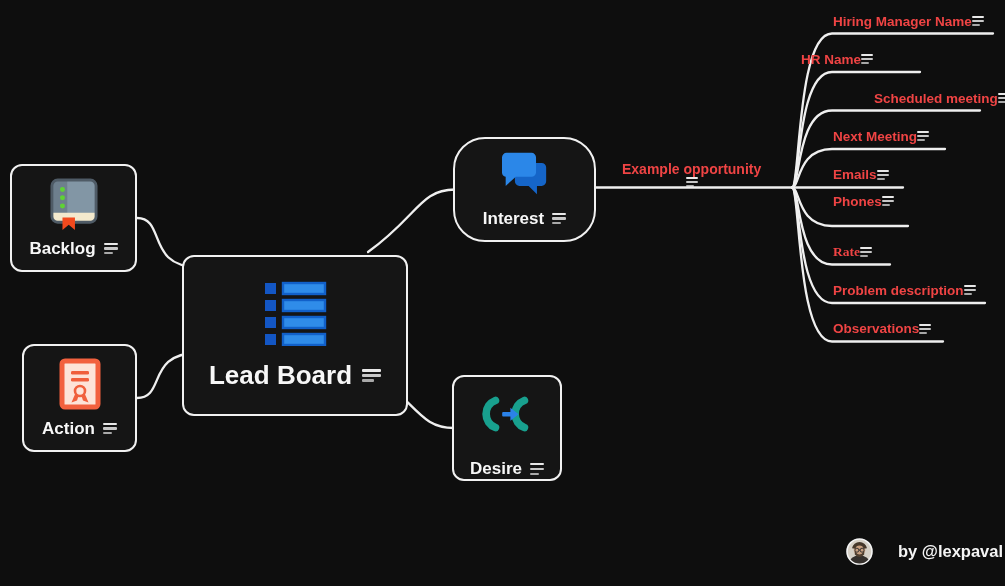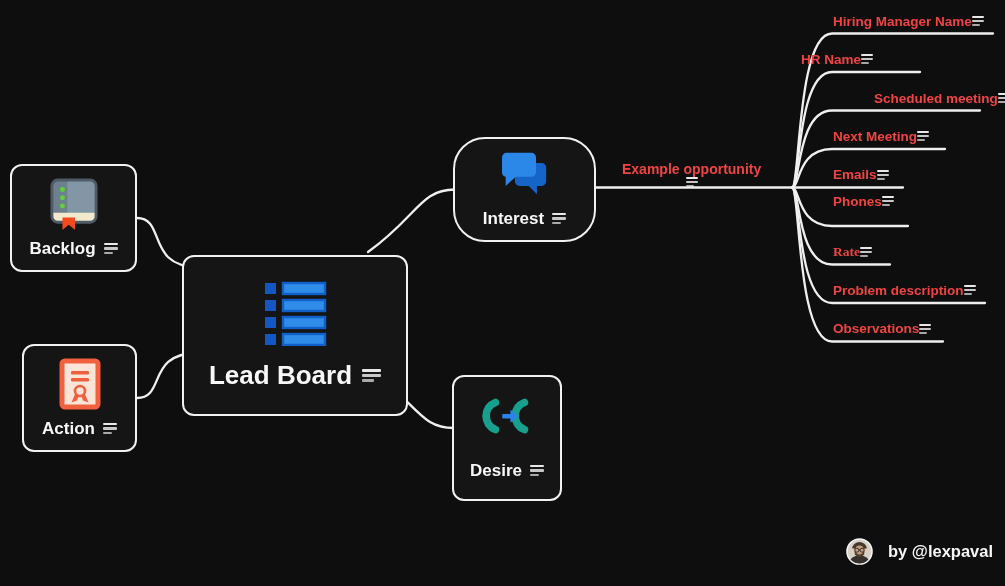--- a/index.html
+++ b/index.html
@@ -38,21 +38,21 @@
   .note-ic.sm i:nth-child(1){width:12px;}
   .note-ic.sm i:nth-child(2){width:12px;}
   .note-ic.sm i:nth-child(3){width:8px;}
   
   .line-topic{
     position:absolute;z-index:2;display:flex;align-items:center;
     font-weight:700;font-size:13.5px;color:#ef4444;white-space:nowrap;height:18px;
   }
   .line-topic.mid{font-size:14px;}
   
-  #credit{position:absolute;left:846px;top:538px;z-index:2;display:flex;align-items:center;gap:15px;}
+  #credit{position:absolute;left:846px;top:538px;z-index:2;display:flex;align-items:center;gap:25px;}
   #credit .txt{font-weight:700;font-size:16.5px;color:#f5f5f5;white-space:nowrap;}
 </style>
 </head>
 <body>
 
 <div id="stage">
 
   <svg id="edges" width="1005" height="586" viewBox="0 0 1005 586">
     <path d="M137 218 C166 218 146 267 198 267"></path>
     <path d="M137 398 C166 398 146 353 198 353"></path>
@@ -139,21 +139,21 @@
     <div class="node-label">
       <span>Interest</span>
       <span class="note-ic">
           <i></i>
           <i></i>
           <i></i>
         </span>
     </div>
   </div>
 
-  <div class="node" style="left:452px;top:375px;width:110px;height:126px;gap:25px;">
+  <div class="node" style="left:452px;top:375px;width:110px;height:106px;gap:25px;justify-content:flex-end;">
     <svg width="56" height="40" viewBox="0 0 58 40">
       <path d="M17 6 A15 15 0 0 0 17 34" fill="none" stroke="#18a08e" stroke-width="8" stroke-linecap="round"></path>
       <path d="M47 6 A15 15 0 0 0 47 34" fill="none" stroke="#18a08e" stroke-width="8" stroke-linecap="round"></path>
       <rect x="24" y="18" width="10" height="4.5" rx="1" fill="#2b82e8"></rect>
       <path d="M32.5 13.5 L41 20.2 L32.5 27 Z" fill="#2b82e8"></path>
     </svg>
     <div class="node-label">
       <span>Desire</span>
       <span class="note-ic">
           <i></i>

